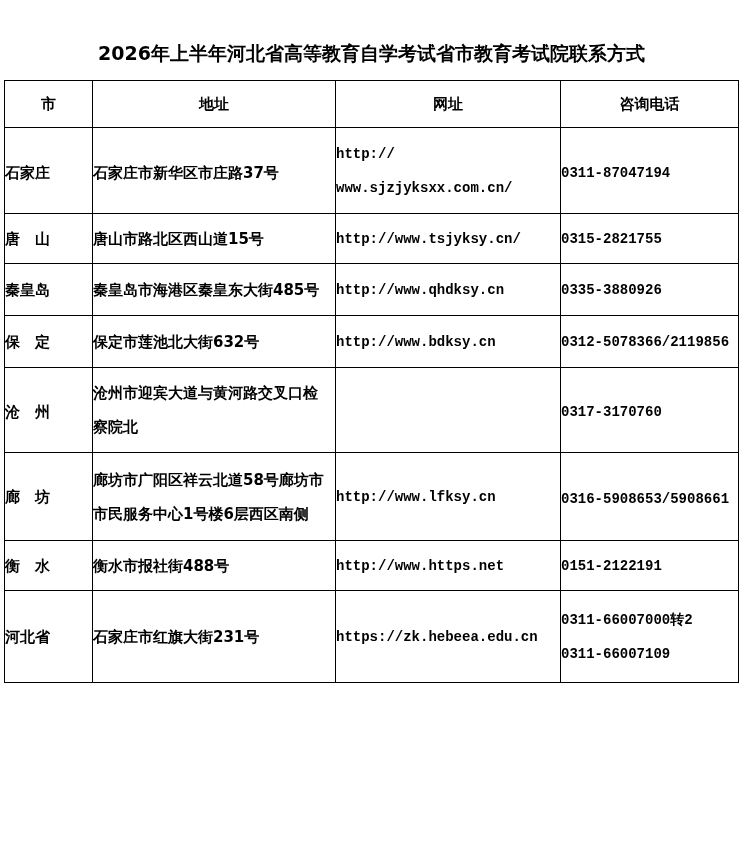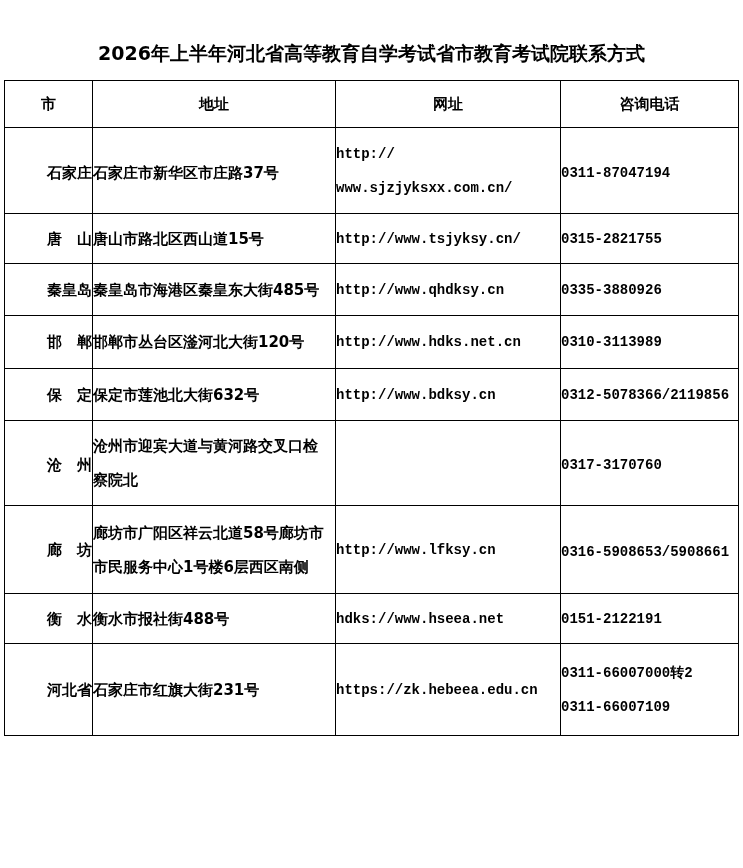--- a/index.html
+++ b/index.html
@@ -39,21 +39,21 @@
     font-weight: bold;
   }
   table.contact th {
     height: 46px;
     font-size: 15px;
     font-weight: bold;
     text-align: center;
   }
   td { font-size: 15px; }
   .line { line-height: 34px; white-space: nowrap; }
-  .city-cell { text-align: right; }
+  .city-cell { text-align: left; }
   .address-cell { padding-left: 5px; }
   .url-cell, .phone-cell {
     padding-left: 5px;
     font-family: "Liberation Mono", monospace;
     font-size: 14px;
   }
   td.raise { vertical-align: top; }
   td.raise .line:first-child { margin-top: 4px; }
   tr.h86 { height: 86px; }
   tr.h50 { height: 50px; }
@@ -126,34 +126,20 @@
           <div class="line">秦皇岛市海港区秦皇东大街485号</div>
         </td>
         <td class="url-cell">
           <div class="line">http://www.qhdksy.cn</div>
         </td>
         <td class="phone-cell">
           <div class="line">0335-3880926</div>
         </td>
       </tr>
 
-      <tr class="h53">
-        <td class="city-cell">
-          <div class="line">邯　郸</div>
-        </td>
-        <td class="address-cell">
-          <div class="line">邯郸市丛台区滏河北大街120号</div>
-        </td>
-        <td class="url-cell">
-          <div class="line">http://www.hdks.net.cn</div>
-        </td>
-        <td class="phone-cell">
-          <div class="line">0310-3113989</div>
-        </td>
-      </tr>
 
 
       <tr class="h52">
         <td class="city-cell">
           <div class="line">保　定</div>
         </td>
         <td class="address-cell">
           <div class="line">保定市莲池北大街632号</div>
         </td>
         <td class="url-cell">
@@ -197,21 +183,21 @@
       </tr>
 
       <tr class="h50">
         <td class="city-cell">
           <div class="line">衡　水</div>
         </td>
         <td class="address-cell">
           <div class="line">衡水市报社街488号</div>
         </td>
         <td class="url-cell">
-          <div class="line">hdks://www.hseea.net</div>
+          <div class="line">http://www.https.net</div>
         </td>
         <td class="phone-cell">
           <div class="line">0151-2122191</div>
         </td>
       </tr>
 
       <tr class="h92">
         <td class="city-cell">
           <div class="line">河北省</div>
         </td>

